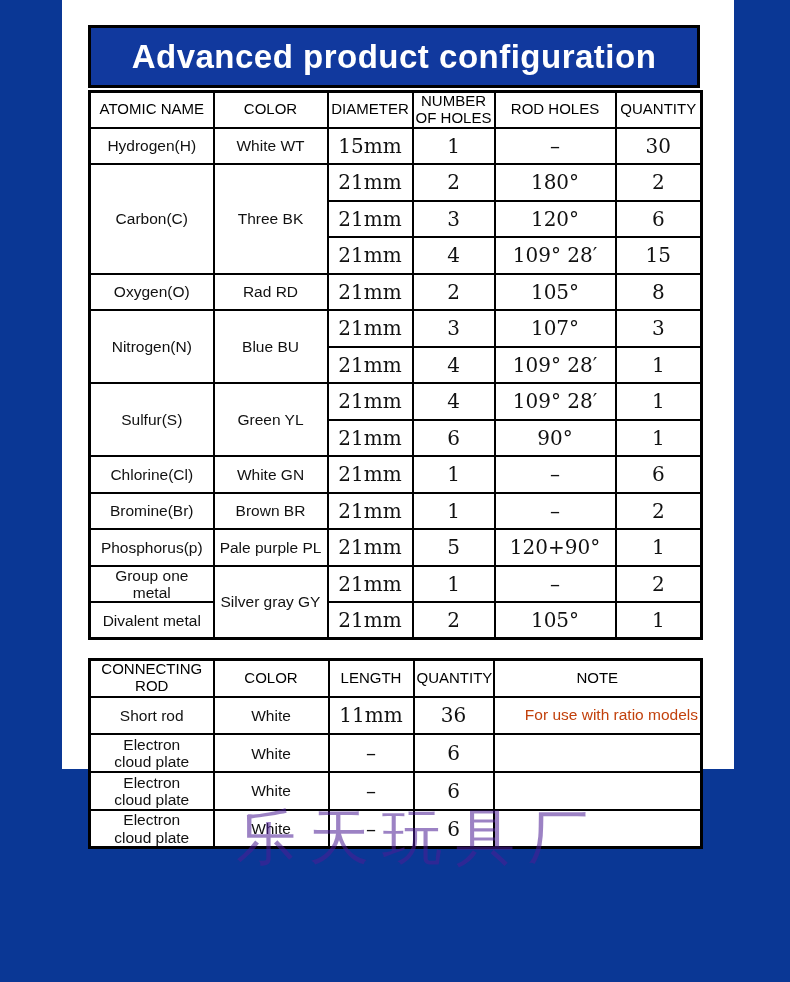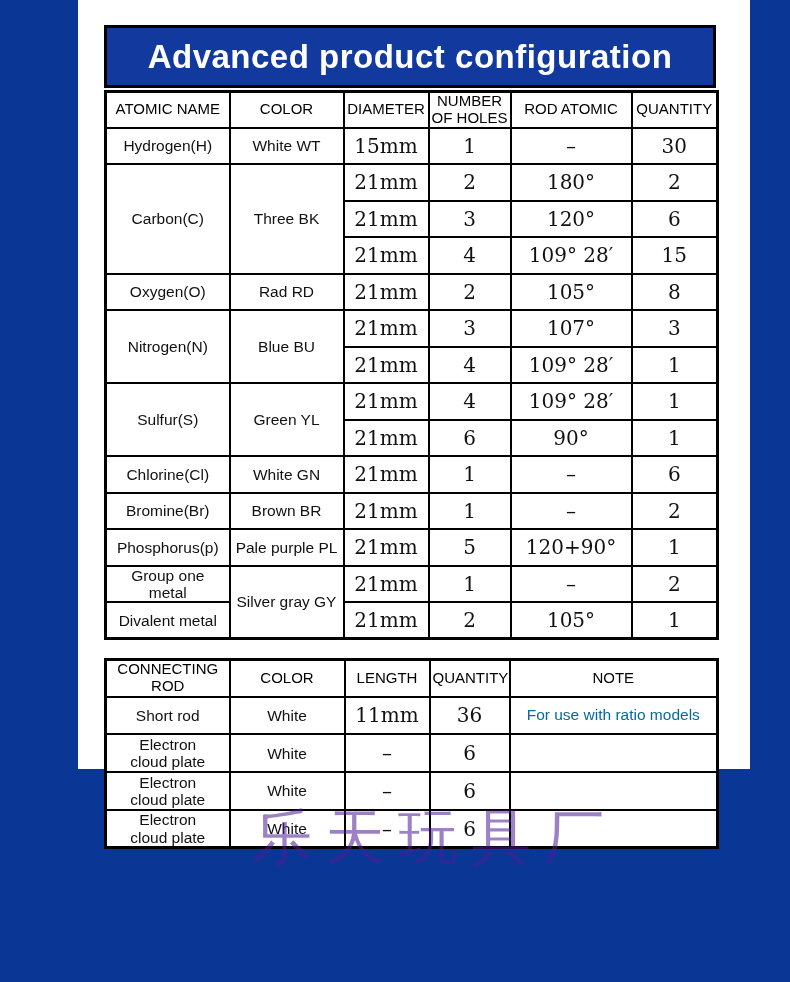--- a/index.html
+++ b/index.html
@@ -1,31 +1,31 @@
 <!DOCTYPE html>
 <html><head>
 <meta charset="utf-8">
 <style>
   html,body{margin:0;padding:0;}
   body{width:790px;height:982px;font-family:"Liberation Sans",sans-serif;}
   .frame{position:relative;width:790px;height:982px;background:#0A3795;overflow:hidden;}
-  .panel{position:absolute;left:78px;top:0;width:672px;height:769px;background:#ffffff;}
+  .panel{position:absolute;left:62px;top:0;width:672px;height:769px;background:#ffffff;}
   .banner{position:absolute;left:26px;top:25px;width:612px;height:63px;box-sizing:border-box;
           border:3px solid #000;background:#11399E;display:flex;align-items:center;justify-content:center;}
   .banner .title{color:#ffffff;font-weight:bold;font-size:33px;letter-spacing:0.5px;white-space:nowrap;}
   table{position:absolute;left:26px;border-collapse:collapse;table-layout:fixed;width:612px;
         border:3px solid #000;background:#fff;}
   #atoms-table{top:90px;}
   #rods-table{top:658px;}
   td,th{border:2px solid #000;text-align:center;vertical-align:middle;padding:0 2px;
         overflow:hidden;white-space:pre-line;}
   th.h{font-size:15px;font-weight:normal;line-height:1.12;font-family:"Liberation Sans",sans-serif;}
   td.name{font-size:15.5px;line-height:1.12;font-family:"Liberation Sans",sans-serif;color:#111;margin-top:16px;}
   td.num{font-size:20px;font-family:"DejaVu Serif",serif;color:#111;}
-  td.note{font-size:15.5px;line-height:1.15;font-family:"Liberation Sans",sans-serif;color:#0369a1;}
+  td.note{font-size:15.5px;line-height:1.15;font-family:"Liberation Sans",sans-serif;color:#c2410c;text-align:right;}
   #atoms-table thead tr{height:33px;}
   #atoms-table tbody tr{height:36.5px;}
   #rods-table thead tr{height:37px;}
   #rods-table tbody tr{height:37.8px;}
   .watermark{position:absolute;left:174px;top:798px;font-size:60px;letter-spacing:13px;
              color:#4c1d95;opacity:0.55;z-index:5;white-space:nowrap;
              font-family:Liberation Mono, monospace;}
 </style>
 </head>
 <body>
@@ -46,21 +46,21 @@
           <col style="width:121px">
           <col style="width:86px">
       </colgroup>
     <thead>
           <tr>
             <th class="h">ATOMIC NAME</th>
             <th class="h">COLOR</th>
             <th class="h">DIAMETER</th>
             <th class="h">NUMBER
 OF HOLES</th>
-            <th class="h">ROD ATOMIC</th>
+            <th class="h">ROD HOLES</th>
             <th class="h">QUANTITY</th>
           </tr>
         </thead>
         <tbody>
           <tr>
             <td class="name">Hydrogen(H)</td>
             <td class="name">White WT</td>
             <td class="num">15mm</td>
             <td class="num">1</td>
             <td class="num">–</td>

